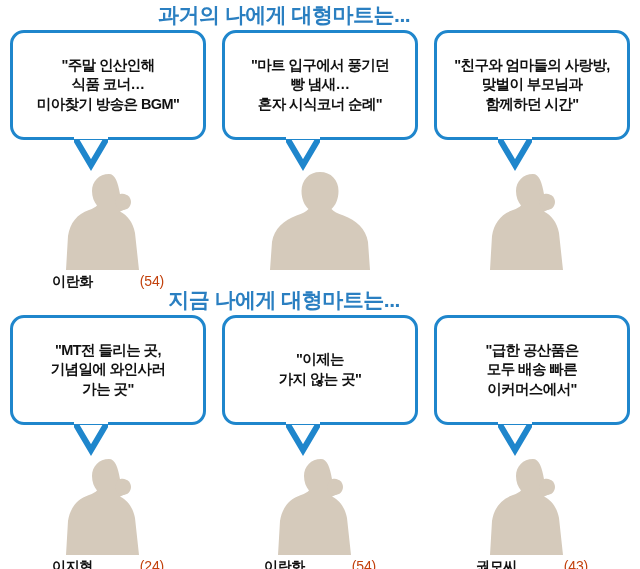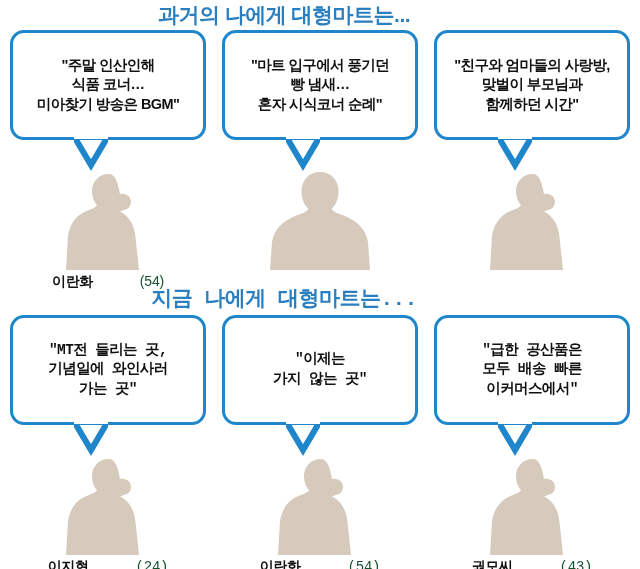--- a/index.html
+++ b/index.html
@@ -15,21 +15,21 @@
     font-family: "Liberation Sans", "DejaVu Sans", sans-serif;
     color: #1a1a1a;
   }
 
   .section {
     position: absolute;
     left: 0;
     width: 568px;
   }
   .section-past { top: 0; }
-  .section-now  { top: 285px; font-family: Liberation Mono, monospace; }
+  .section-now  { top: 285px; }
 
   .section-title {
     text-align: center;
     font-size: 21px;
     font-weight: bold;
     color: #2a7fc1;
     letter-spacing: -0.5px;
     height: 30px;
     line-height: 30px;
     white-space: nowrap;
@@ -107,21 +107,21 @@
     font-size: 14px;
     white-space: nowrap;
   }
   .person-name .nm {
     font-weight: bold;
     color: #111111;
     letter-spacing: -0.4px;
   }
   .person-name .age {
     font-weight: normal;
-    color: #14532d;
+    color: #c2410c;
     letter-spacing: -0.2px;
     padding-left: 47px;
   }
 </style>
 </head>
 <body>
 
 <div class="section section-past">
   <div class="section-title">과거의 나에게 대형마트는...</div>
 

